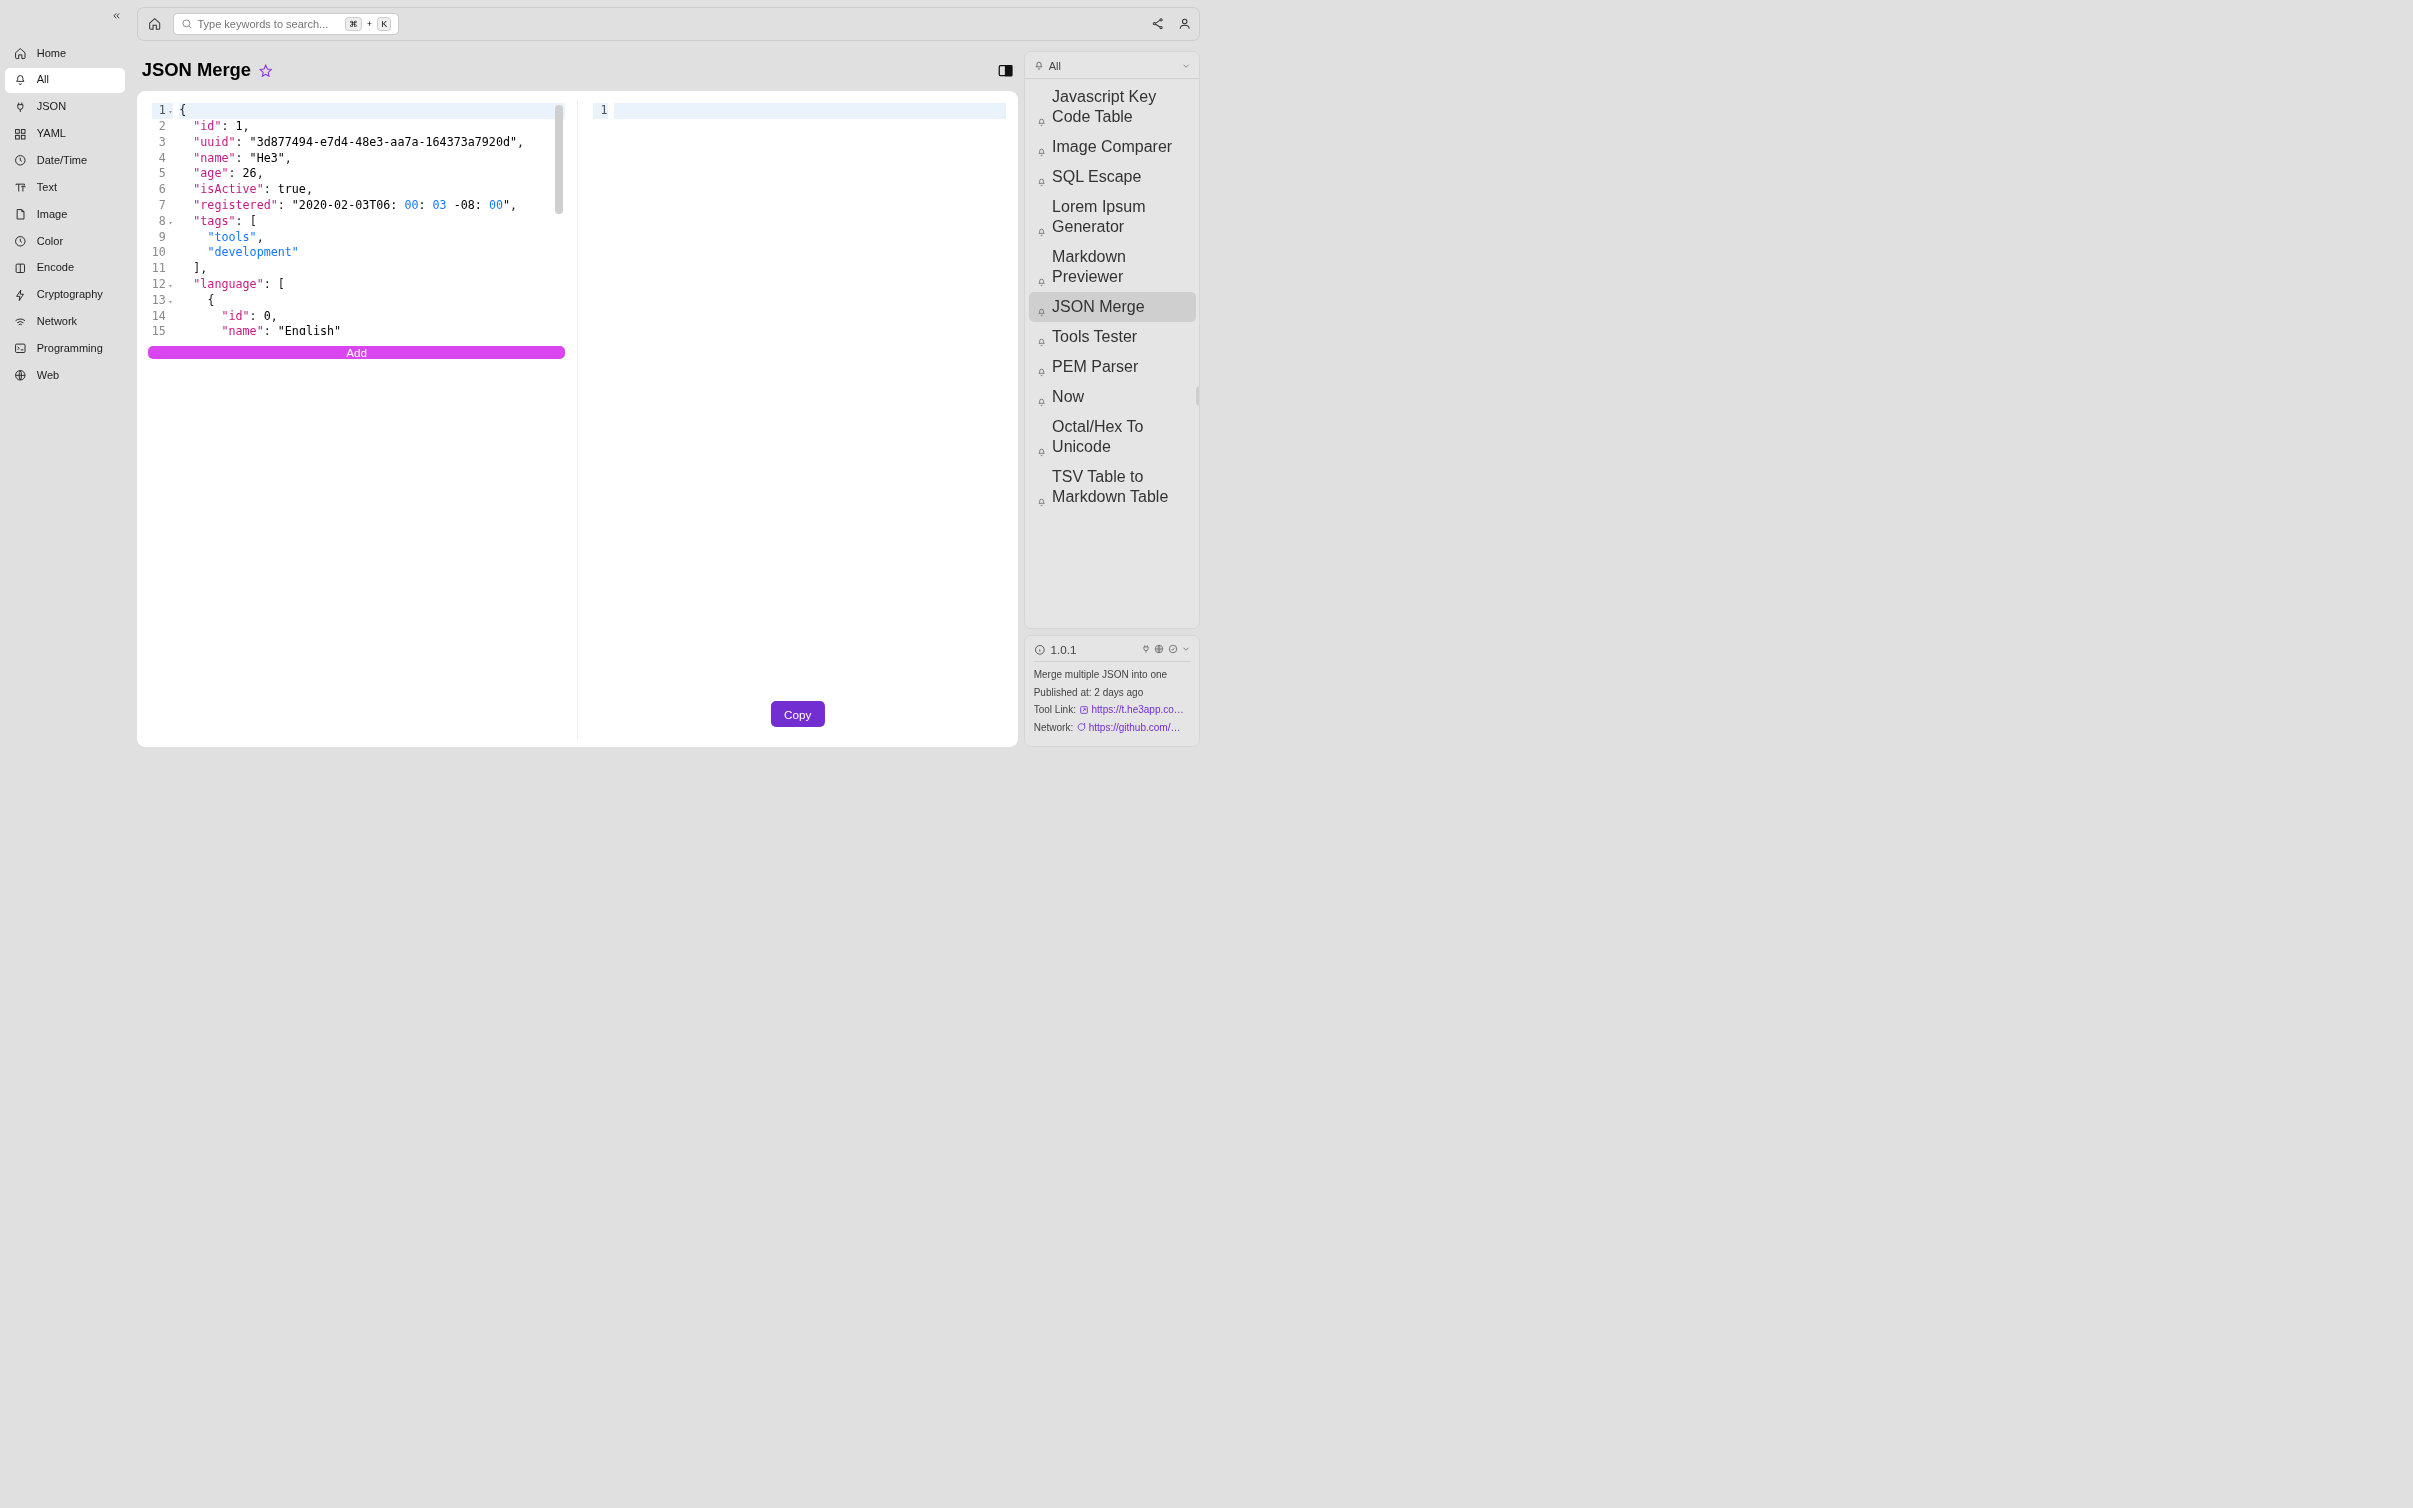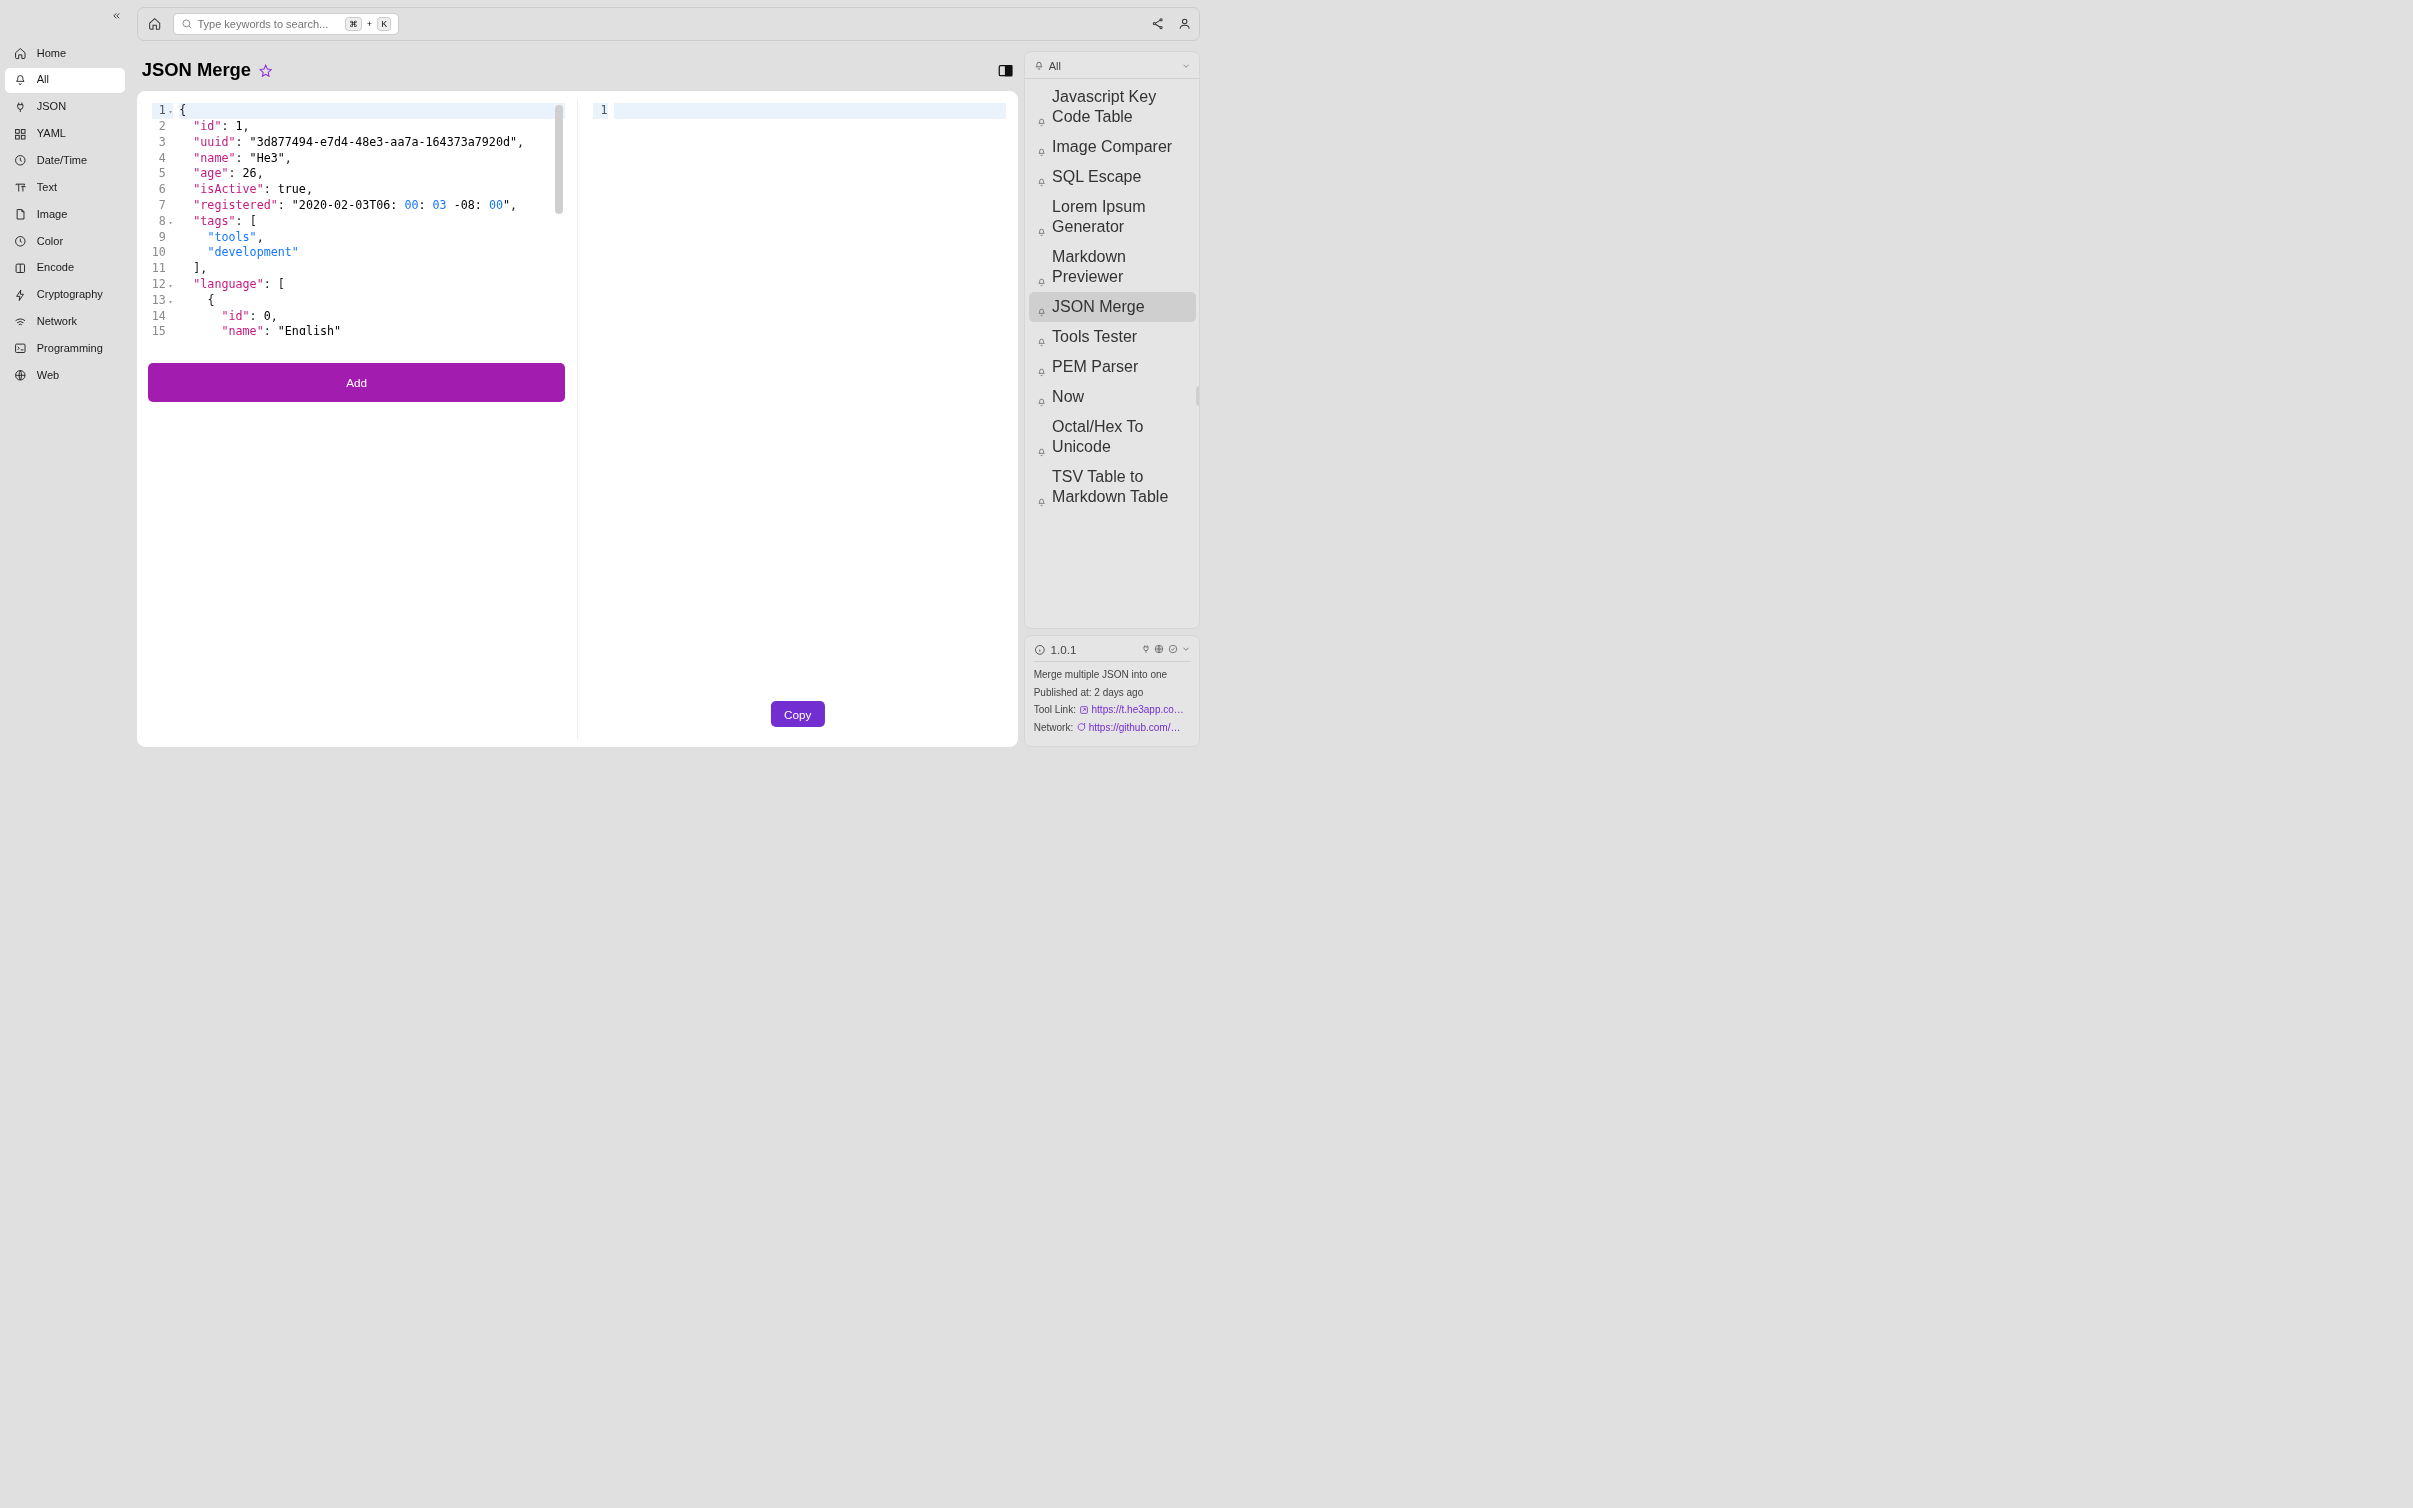--- a/index.html
+++ b/index.html
@@ -189,26 +189,26 @@
 .tok-num   { color: #1677ff; }
 .scroll-thumb {
   position: absolute;
   right: 1.7px; top: 5px;
   width: 8.4px; height: 109px;
   background: #cfcfcf;
   border-radius: 4.2px;
 }
 
 .add-btn {
-  margin-top: 28px;
-  background: #a21caf;
+  margin-top: 11px;
+  background: #d946ef;
   color: #fff;
   border: none;
   border-radius: 5px;
-  padding: 13px;
+  padding: 0;
   font-size: 11.7px;
   cursor: pointer;
 }
 .dropzone {
   margin-top: 13.4px;
   border: 0.8px dashed #bbb;
   border-radius: 6.7px;
   padding: 15px;
   text-align: center;
   color: #333;

